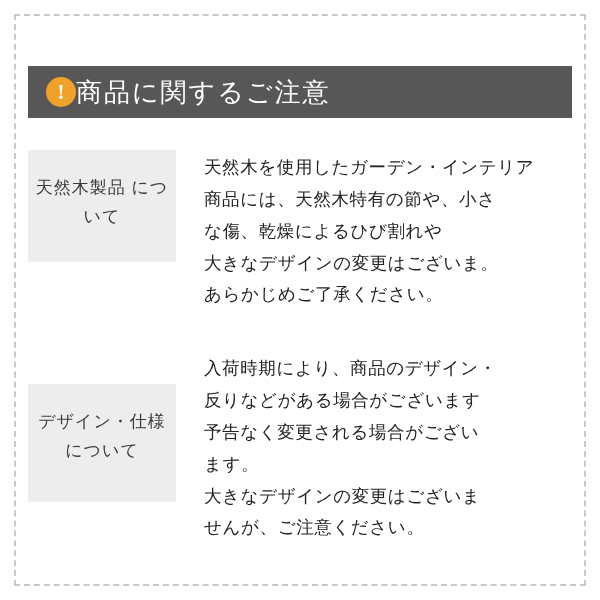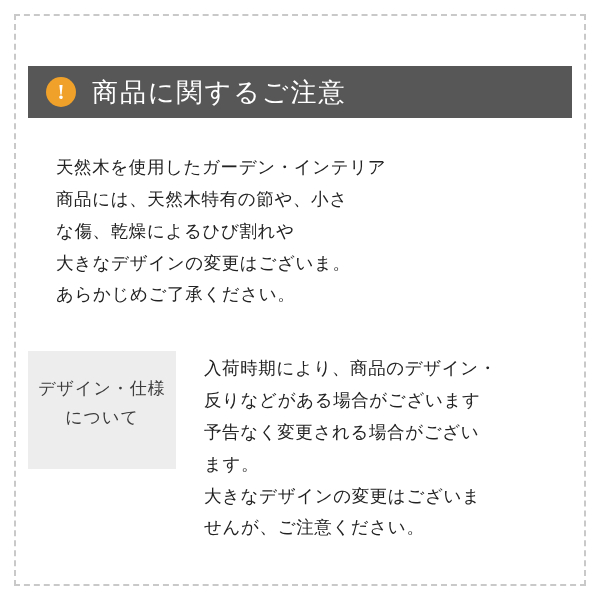--- a/index.html
+++ b/index.html
@@ -54,21 +54,20 @@
     font-weight: bold;
     line-height: 30px;
     text-align: center;
     flex: 0 0 auto;
     font-family: "Liberation Serif", serif;
   }
   .header-title {
     color: #ffffff;
     font-size: 26px;
     letter-spacing: 2px;
-    margin-left: 16px;
     font-weight: normal;
     white-space: nowrap;
   }
   
   .rows {
     position: absolute;
     left: 28px;
     top: 150px;
     width: 544px;
   }
@@ -85,21 +84,21 @@
     background: #ededed;
     color: #3b3b3b;
     font-size: 17px;
     line-height: 1.7;
     text-align: center;
     padding: 24px 6px;
     box-sizing: border-box;
     letter-spacing: 1px;
   }
   .row-1 .label-box { min-height: 112px; }
-  .row-2 .label-box { min-height: 118px; }
+  .row-2 .label-box { min-height: 118px; margin-top: 33px; }
   .body-text {
     flex: 1 1 auto;
     margin-left: 28px;
     color: #222222;
     font-size: 17.5px;
     line-height: 1.82;
     letter-spacing: 0.6px;
     white-space: pre-line;
     padding-top: 2px;
   }
@@ -112,20 +111,22 @@
   <div class="dashed-frame"></div>
 
   <div class="header-bar">
     <div class="warn-icon">!</div>
     <div class="header-title">商品に関するご注意</div>
   </div>
 
   <div class="rows">
 
     <div class="row row-1">
+      <div class="label-box">天然木製品
+について</div>
       <div class="body-text">天然木を使用したガーデン・インテリア
 商品には、天然木特有の節や、小さ
 な傷、乾燥によるひび割れや
 大きなデザインの変更はございま。
 あらかじめご了承ください。</div>
     </div>
 
     <div class="row row-2">
       <div class="label-box">デザイン・仕様
 について</div>

